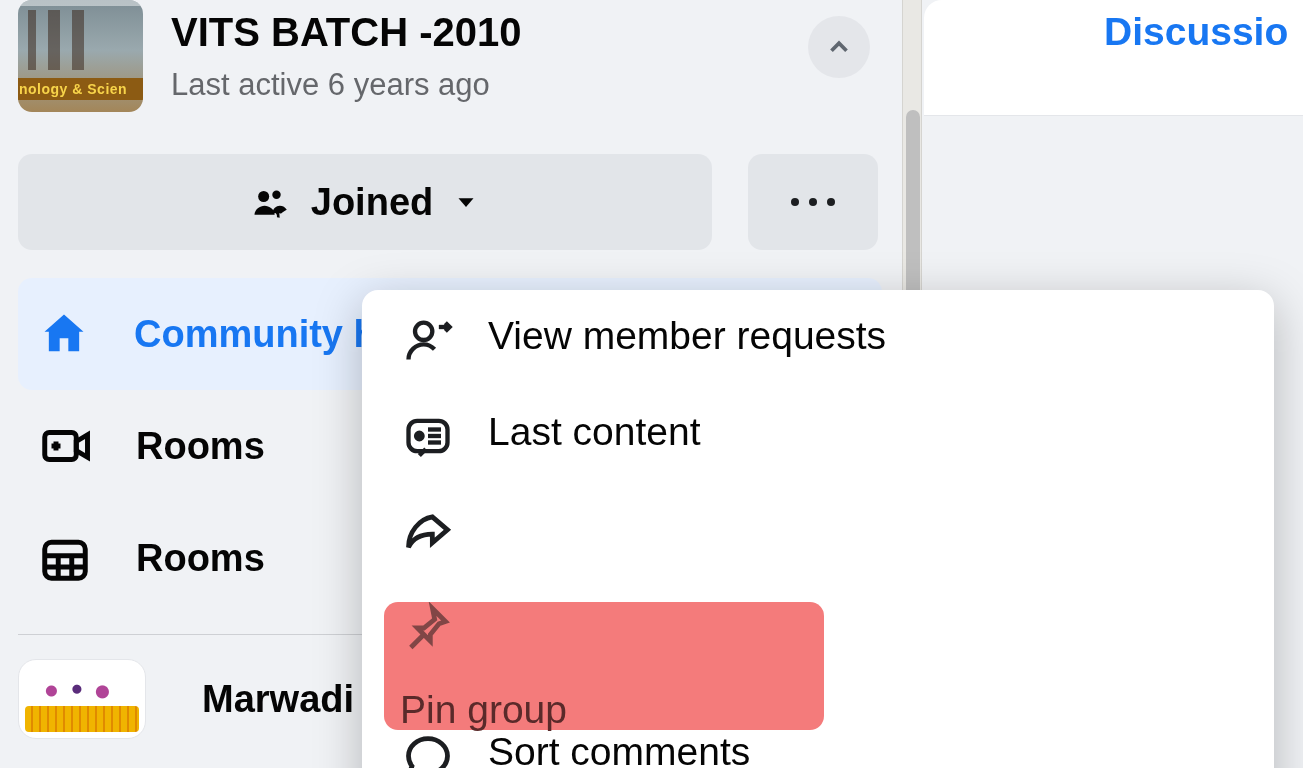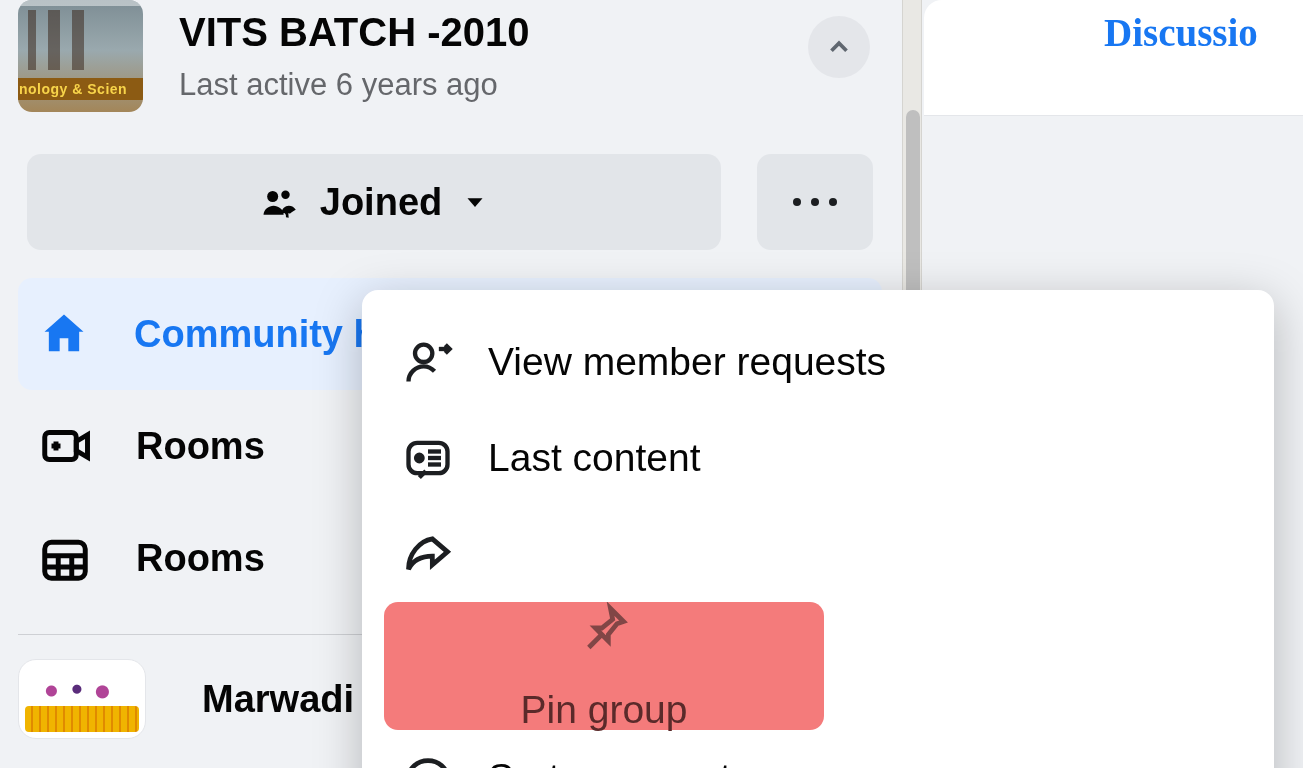--- a/index.html
+++ b/index.html
@@ -47,21 +47,21 @@
         linear-gradient(90deg,transparent 10px,#3c2a1f 10px,#3c2a1f 18px,transparent 18px,transparent 30px,#3c2a1f 30px,#3c2a1f 42px,transparent 42px,transparent 54px,#3c2a1f 54px,#3c2a1f 66px,transparent 66px) 0 10px/100% 60px no-repeat;
       opacity:.55;
     }
     .group-thumb .strip{
       position:absolute;left:0;right:0;bottom:12px;height:22px;
       background:#8c5b13;color:#f8d44a;font-weight:700;font-size:14px;
       display:flex;align-items:center;padding-left:1px;letter-spacing:.5px;
       white-space:nowrap;
     }
     .group-title-wrap {
-      margin-left: 36px;
+      margin-left: 28px;
       flex: 1 1 auto;
     }
     .group-title {
       font-size: 40px;
       font-weight: 700;
       color: #050505;
     }
     .group-subtitle {
       margin-top: 12px;
       font-size: 31px;
@@ -71,21 +71,21 @@
       position:absolute;
       right:30px;top:16px;
       width:62px;height:62px;border-radius:50%;
       background:#e4e6ea;
       display:flex;align-items:center;justify-content:center;
     }
 
     
     .actions-row{
       display:flex;
-      padding:0 27px;
+      padding:0 18px;
       gap:36px;
       margin-top:22px;
     }
     .joined-btn{
       flex:0 0 694px;
       height:96px;
       border-radius:14px;
       background:#e2e5e9;
       display:flex;align-items:center;justify-content:center;
       gap:18px;
@@ -141,38 +141,37 @@
     .scroll-thumb{position:absolute;left:3px;top:110px;width:14px;height:340px;background:#bfbfbf;border-radius:7px;}
 
     
     .right-area{
       position:absolute;left:924px;top:0;right:0;height:768px;background:#f0f2f5;
     }
     .tab-bar{
       background:#fff;height:116px;border-bottom:1px solid #e4e6ea;
       display:flex;align-items:flex-start;padding-left:180px;padding-top:10px;
       border-top-left-radius:18px;
-      font-family:Liberation Serif, serif;
     }
     .tab{font-size:39px;font-weight:600;color:#1877f2;position:relative;padding-bottom:46px;}
     .tab-underline{position:absolute;left:1104px;top:106px;right:0;height:8px;background:#1877f2;border-radius:4px 0 0 4px;}
 
     .badge-strip{
       position:absolute;left:1281px;right:0;top:394px;height:62px;background:#d61f2c;
       display:flex;align-items:center;justify-content:flex-start;padding-left:0;
     }
 
     
     .popover{
       position:absolute;left:362px;top:290px;width:912px;background:#fff;
       border-radius:16px;box-shadow:0 12px 48px rgba(0,0,0,.25);
       padding:24px 24px 4px;
     }
     .menu-item{
-      display:flex;align-items:center;gap:34px;
+      display:flex;align-items:flex-start;gap:34px;
       height:96px;border-radius:14px;padding:0 16px;
       font-size:39px;color:#050505;font-weight:400;
     }
     .menu-item.highlight{
       background:#f47b7b;color:#5a2a2a;width:440px;margin-left:-2px;
       height:128px;
       flex-direction:column;
     }
     .menu-item.highlight svg{color:#814646;}
     .menu-icon{width:52px;display:flex;justify-content:center;color:#1c1e21;}

